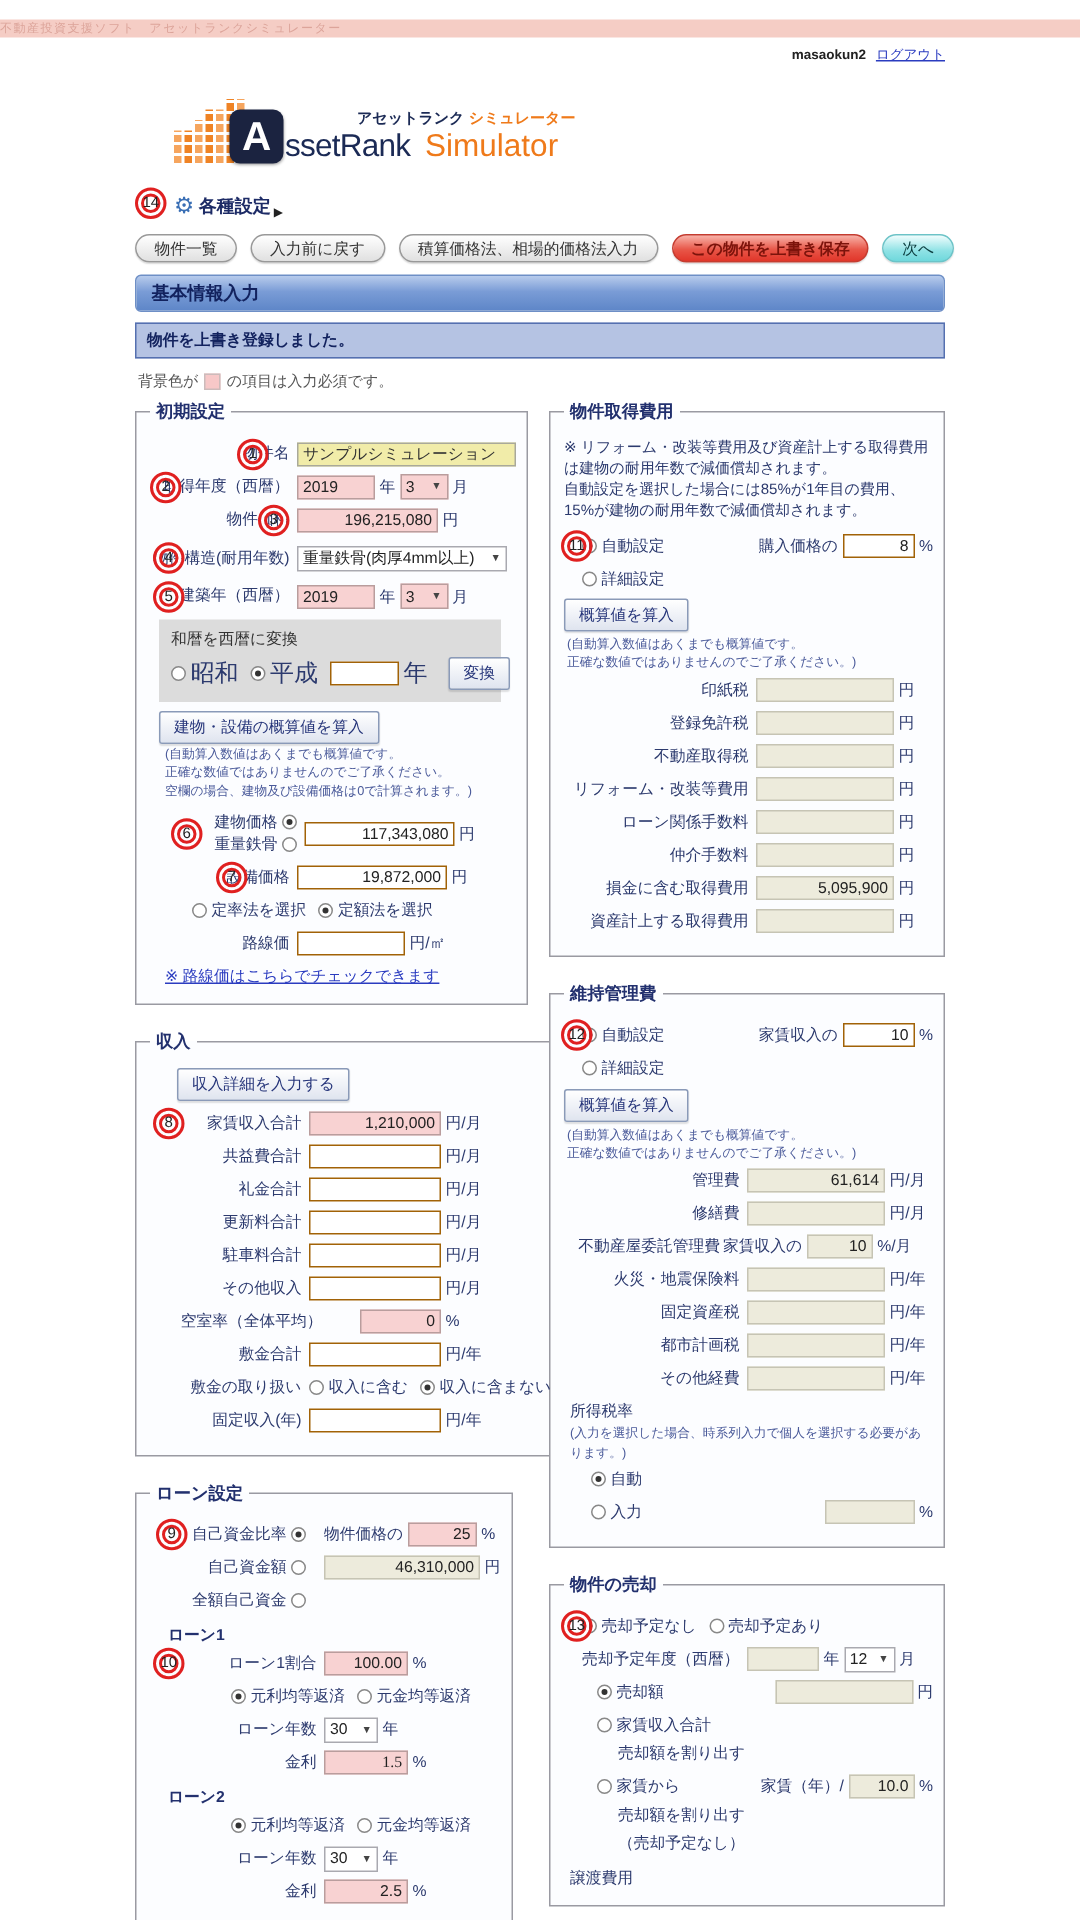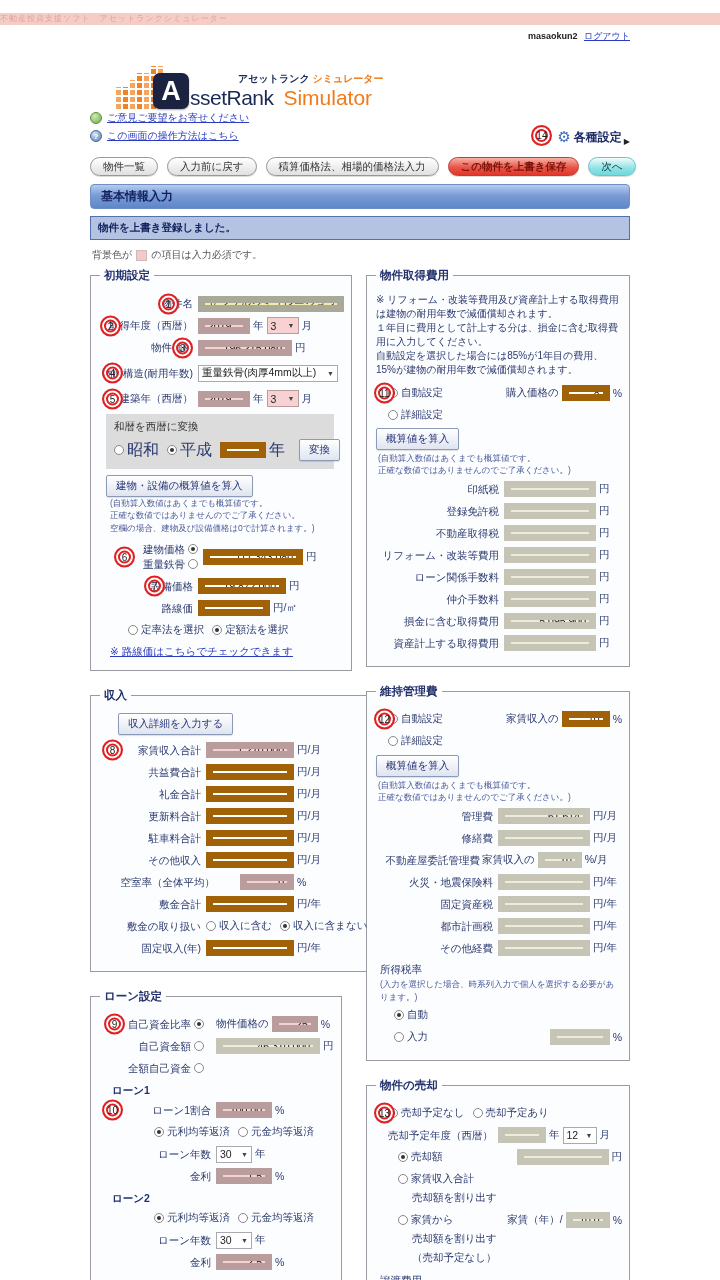--- a/index.html
+++ b/index.html
@@ -65,21 +65,21 @@
   .col-l { width:252px; } .col-r { width:264px; }
   fieldset { border:1px solid #9a9aa2; background:#fcfdff; padding:8px 7px 10px; margin-bottom:17px; }
   legend { font-size:11.5px; font-weight:bold; color:#22306e; padding:0 4px; margin-left:2px; }
 
   .row { position:relative; display:flex; align-items:center; margin:3px 0; min-height:19px; font-size:10.5px; color:#2c3a6e; }
   .lbl { text-align:right; padding-right:5px; flex:0 0 auto; line-height:1.15; }
   .unit { margin-left:3px; white-space:nowrap; }
   .pre { margin-right:3px; white-space:nowrap; }
   .spacer { flex:1; }
 
-  .inp { height:16px; border:7px solid #a16207; background:#fff; font-size:10.5px; padding:0 3px; color:#222; font-family:"Liberation Sans","DejaVu Sans",sans-serif; }
+  .inp { height:16px; border:1px solid #a16207; background:#fff; font-size:10.5px; padding:0 3px; color:#222; font-family:"Liberation Sans","DejaVu Sans",sans-serif; }
   .inp.num { text-align:right; }
   .inp.req { background:#f8d2d2; border-color:#b99d9d; }
   .inp.dis { background:#edebdc; border-color:#c6c4b4; }
   .inp.yel { background:#f1eca9; border-color:#a9a99a; color:#333; }
 
   .sel { display:inline-flex; align-items:center; justify-content:space-between; border:1px solid #a9a9b0; background:#fff; height:17px; font-size:10.5px; padding:0 3px; color:#222; cursor:pointer; }
   .sel.req { background:#f8d2d2; border-color:#b99d9d; }
   .sel-arr { font-size:7px; color:#444; margin-left:3px; }
 
   .radio { width:10px; height:10px; border:1px solid #888; border-radius:50%; background:#fff; display:inline-block; position:relative; flex:0 0 auto; cursor:pointer; }
@@ -133,30 +133,20 @@
           <span class="jp2">シミュレーター</span>
         </span>
         <span class="logo-latin">
           <span class="l1">ssetRank</span>
           <span class="l2">Simulator</span>
         </span>
       </span>
     </div>
 
     <div class="links-settings">
-      <div class="links">
-        <div>
-          <span class="ic green"></span>
-          <a>ご意見ご要望をお寄せください</a>
-        </div>
-        <div>
-          <span class="ic blue">?</span>
-          <a>この画面の操作方法はこちら</a>
-        </div>
-      </div>
       <div class="settings">
         <span class="mark mark-inline">
             <span>14</span>
           </span>
         <span class="gear">⚙</span>
         <span>各種設定</span>
         <span class="arr">▶</span>
       </div>
     </div>
 
@@ -277,35 +267,35 @@
             </span>
             <input class="inp num" style="width: 100px; margin-left: 5px;" value="117,343,080">
             <span class="unit">円</span>
           </div>
 
           <div class="row">
             <span class="mark" style="left:46px">
                 <span>7</span>
               </span>
             <span class="lbl" style="width:100px">設備価格</span>
-            <input class="inp num" style="width: 88px;" value="19,872,000">
-            <span class="unit">円</span>
+            <input class="inp num" style="width: 100px;" value="19,872,000">
+            <span class="unit">円</span>
+          </div>
+
+          <div class="row" style="margin-left:30px">
+            <span class="radio"></span>
+            <span class="rlbl">定率法を選択</span>
+            <span class="radio on"></span>
+            <span class="rlbl">定額法を選択</span>
           </div>
 
           <div class="row">
             <span class="lbl" style="width:100px">路線価</span>
             <input class="inp" style="width: 72px;">
             <span class="unit">円/㎡</span>
-          </div>
-
-          <div class="row" style="margin-left:30px">
-            <span class="radio"></span>
-            <span class="rlbl">定率法を選択</span>
-            <span class="radio on"></span>
-            <span class="rlbl">定額法を選択</span>
           </div>
 
           <div class="link-line">
             <a>※ 路線価はこちらでチェックできます</a>
           </div>
         </fieldset>
 
         <fieldset>
           <legend>収入</legend>
 
@@ -414,21 +404,21 @@
           <div class="row">
             <span class="lbl" style="width:118px">ローン年数</span>
             <span class="sel" style="width:36px">
                 <span>30</span>
                 <span class="sel-arr">▼</span>
               </span>
             <span class="unit">年</span>
           </div>
           <div class="row">
             <span class="lbl" style="width:118px">金利</span>
-            <input class="inp req num" style="width: 56px;" value="1.5">
+            <input class="inp req num" style="width: 56px; font-family: Liberation Serif, serif;" value="1.5">
             <span class="unit">%</span>
           </div>
 
           <div class="sub-title">ローン2</div>
           <div class="row" style="margin-left:56px">
             <span class="radio on"></span>
             <span class="rlbl">元利均等返済</span>
             <span class="radio"></span>
             <span class="rlbl">元金均等返済</span>
           </div>
@@ -449,21 +439,20 @@
 
       </div>
 
       <div class="col-r">
 
         <fieldset>
           <legend>物件取得費用</legend>
 
           <div class="para">
             <div>※ リフォーム・改装等費用及び資産計上する取得費用は建物の耐用年数で減価償却されます。</div>
-            <div>１年目に費用として計上する分は、損金に含む取得費用に入力してください。</div>
             <div>自動設定を選択した場合には85%が1年目の費用、15%が建物の耐用年数で減価償却されます。</div>
           </div>
 
           <div class="row">
             <span class="mark" style="left:0px">
                 <span>11</span>
               </span>
             <span class="radio on" style="margin-left:14px"></span>
             <span class="rlbl">自動設定</span>
             <span class="spacer"></span>

